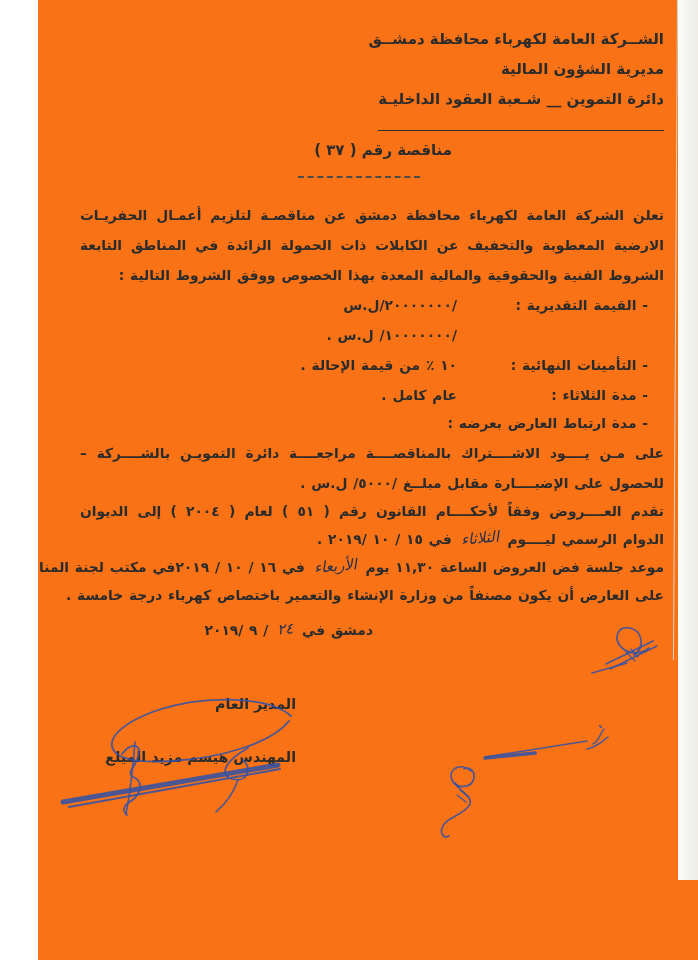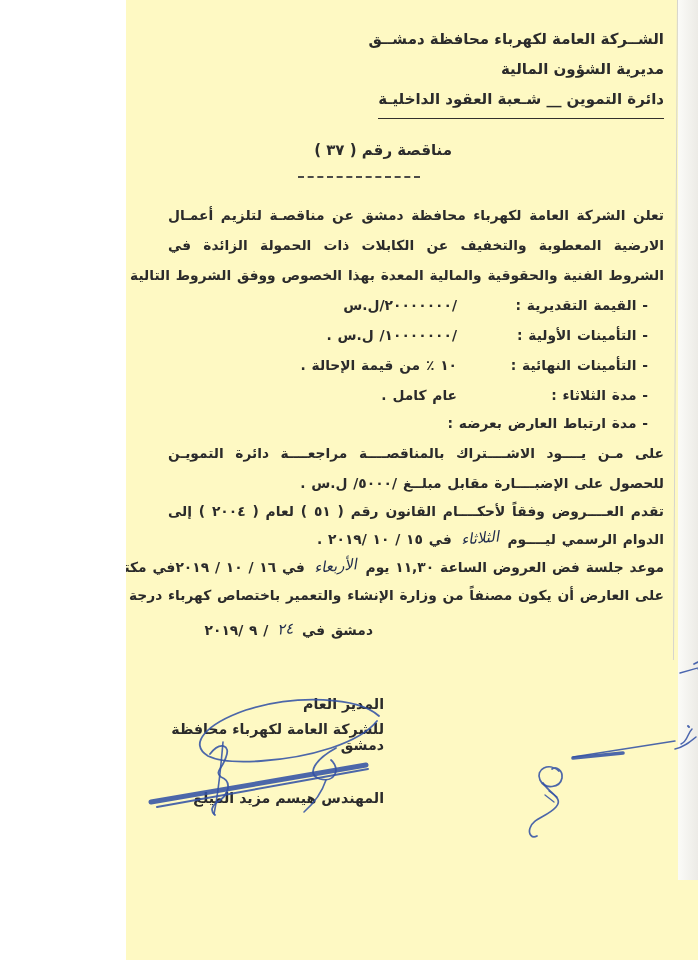--- a/index.html
+++ b/index.html
@@ -1,19 +1,19 @@
 <!DOCTYPE html>
 <html lang="ar" dir="rtl" style="--ink: #3352a5;"><head>
 <meta charset="utf-8">
 <style>
   html,body{margin:0;padding:0;background:#ffffff;}
   .doc{
     position:relative;
-    width:572px;height:960px;
-    background:#fef9c3;
+    width:660px;height:960px;
+    background:#f97316;
     font-family:"DejaVu Sans",sans-serif;
     color:#2b2b2b;
     direction:rtl;
     overflow:hidden;
   }
   
   .scan-right{
     position:absolute;top:0;right:0;width:20px;height:880px;
     background:linear-gradient(to left,#ecebe6,#fbfbf8);
   }
@@ -22,21 +22,21 @@
     background:#d6d4cd;transform:rotate(0.35deg);transform-origin:top right;
   }
   .abs{position:absolute;}
   .line{height:30px;line-height:30px;white-space:nowrap;overflow:visible;}
   .just{
     text-align:justify;text-align-last:justify;white-space:normal;
     height:30px;line-height:30px;overflow:hidden;
   }
   .rt{text-align:right;}
   .hdr{font-size:15px;line-height:30px;text-align:right;font-weight:bold;}
-  .hdr .u{display:inline-block;border-bottom:1.6px solid #33302c;padding-bottom:4px;}
+  .hdr .u{display:inline-block;border-bottom:1.6px solid #33302c;padding-bottom:16px;}
   .title{font-size:15px;font-weight:bold;letter-spacing:.5px;margin-left:8px;}
   .dashes{border-top:2.4px dashed #4b4b48;width:122px;height:0;}
   .txt{font-size:13.8px;font-weight:bold;word-spacing:1px;}
   .term-label{position:absolute;right:16px;white-space:nowrap;}
   .term-value{position:absolute;right:207px;white-space:nowrap;}
   .hw{
     display:inline-block;font-weight:normal;font-style:italic;
     color:#232f4e;transform:rotate(-5deg) translateY(-1px);
     font-size:15px;margin:0 3px;
   }
@@ -66,21 +66,20 @@
   <div class="abs txt just" style="top:200px;right:34px;left:42px;">تعلن الشركة العامة لكهرباء محافظة دمشق عن مناقصـة لتلزيم أعمـال الحفريـات الطارئة واستبدال الكـابلات</div>
   <div class="abs txt just" style="top:230px;right:34px;left:42px;">الارضية المعطوبة والتخفيف عن الكابلات  ذات الحمولة الزائدة في المناطق التابعة لقسـم اليرموك وفقاً لدفاتر</div>
   <div class="abs txt line rt" style="top:260px;right:34px;left:58px;">الشروط الفنية والحقوقية والمالية المعدة بهذا الخصوص ووفق الشروط التالية :</div>
 
   <div class="abs" style="top:290px;right:34px;left:42px;height:150px;">
     <div class="txt line" style="position:absolute;top:0;right:0;left:0;">
       <span class="term-label">- القيمة التقديرية   :</span>
       <span class="term-value">/٢٠٠٠٠٠٠٠/ل.س</span>
     </div>
     <div class="txt line" style="position:absolute;top:30px;right:0;left:0;">
-      <span class="term-label">- التأمينات الأولية :</span>
       <span class="term-value">/١٠٠٠٠٠٠٠/ ل.س .</span>
     </div>
     <div class="txt line" style="position:absolute;top:60px;right:0;left:0;">
       <span class="term-label">- التأمينات النهائية :</span>
       <span class="term-value">١٠ ٪ من قيمة الإحالة .</span>
     </div>
     <div class="txt line" style="position:absolute;top:90px;right:0;left:0;">
       <span class="term-label">- مدة الثلاثاء :</span>
       <span class="term-value">عام كامل .</span>
     </div>
@@ -108,21 +107,20 @@
   <div class="abs txt line rt" style="top:580px;right:34px;left:60px;">على العارض أن يكون مصنفاً من وزارة الإنشاء والتعمير باختصاص كهرباء درجة خامسة .</div>
 
   <div class="abs txt line" style="top:615px;right:325px;">
     <span>دمشق في</span>
     <span class="hw">٢٤</span>
     <span>/ ٩ /٢٠١٩</span>
   </div>
 
   <div class="abs sig" style="top:696px;left:34px;">
     <div class="l1">المدير العام</div>
-    <div class="l2">للشركة العامة لكهرباء محافظة دمشق</div>
     <div class="l3">المهندس هيسم مزيد الميلع</div>
   </div>
 
   <svg class="ink-svg" viewBox="0 0 698 960">
 
     <g>
       <path d="M 253,716 C 232,697 170,694 120,710 C 80,724 62,744 82,756 C 102,766 162,762 205,748 C 226,741 243,731 251,721" stroke-width="1.8"></path>
       <path d="M 84,754 C 94,741 105,745 100,757 C 97,768 88,772 95,777 C 106,781 104,795 90,803 C 86,806 84,811 89,815" stroke-width="1.8"></path>
       <path d="M 97,742 C 95,765 93,790 88,814" stroke-width="1.6"></path>
       <path d="M 25,802 L 240,765" stroke-width="5"></path>

